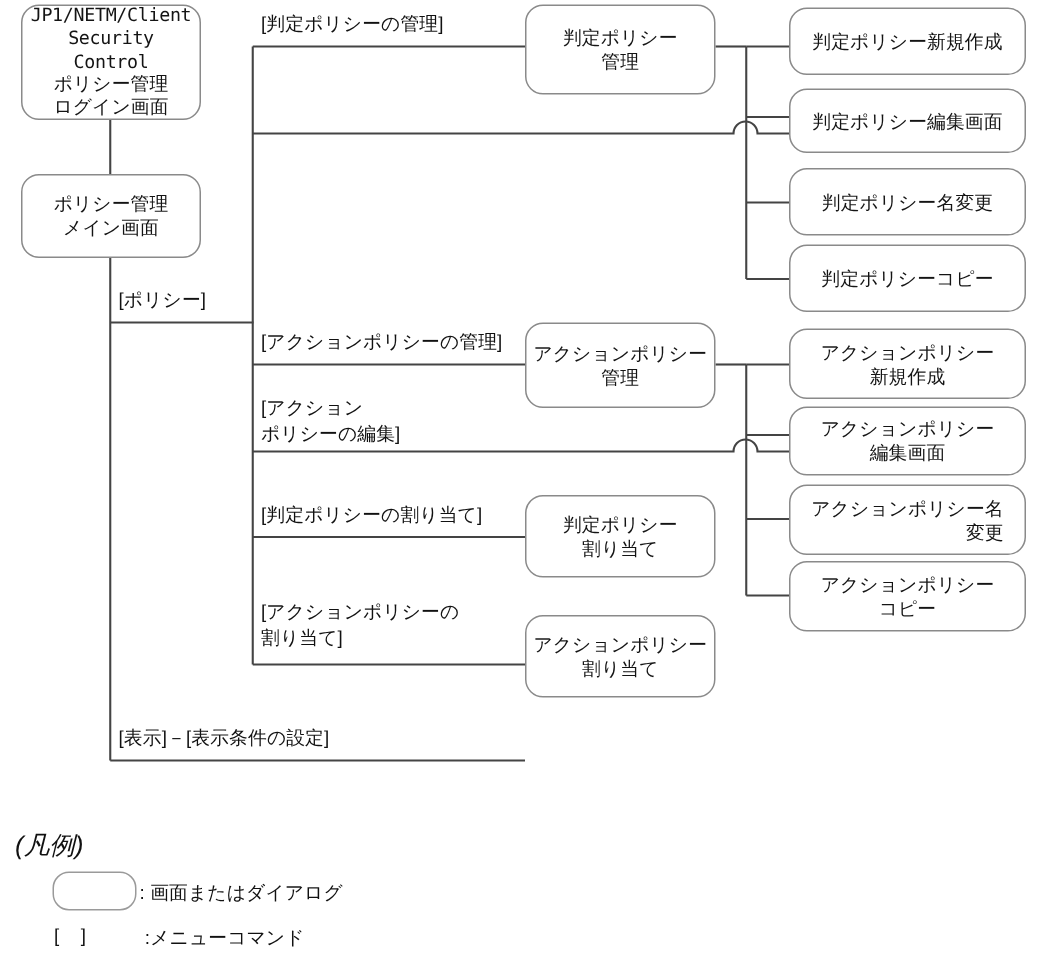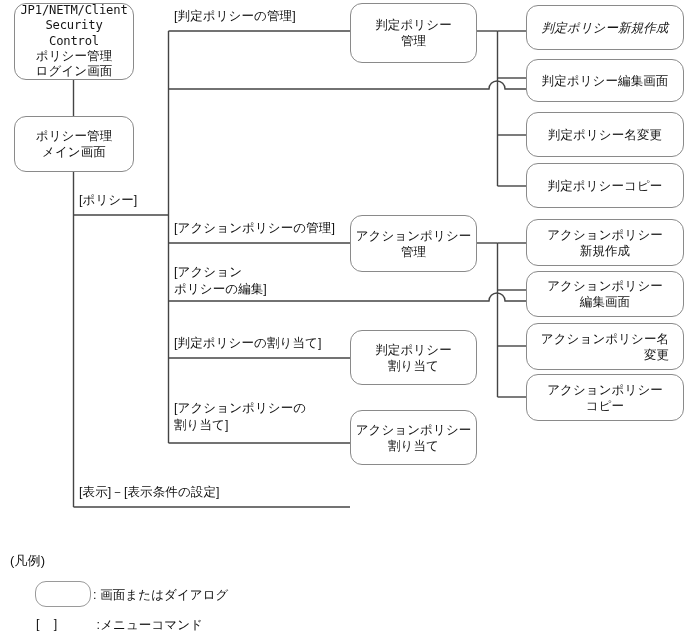--- a/index.html
+++ b/index.html
@@ -65,23 +65,24 @@
   .menu-label {
     position: absolute;
     font-size: 12.5px;
     color: #111111;
     white-space: pre-line;
     line-height: 1.32;
     letter-spacing: 0.1px;
   }
   .legend-title {
     position: absolute;
-    font-size: 13px;
+    font-size: 17px;
     color: #111111;
     letter-spacing: 0.1px;
+    font-style: italic;
   }
   .legend-swatch {
     position: absolute;
     box-sizing: border-box;
     border: 1.3px solid #9a9a9a;
     border-radius: 11px;
     background: #ffffff;
   }
   .legend-text {
     position: absolute;
@@ -143,21 +144,21 @@
     <span class="gothic">ポリシー管理
 ログイン画面</span>
   </div>
 
   <div class="node" style="left:14px; top:116px; width:120px; height:56px;">ポリシー管理
 メイン画面</div>
 
   <div class="node" style="left:350px; top:3px; width:127px; height:60px;">判定ポリシー
 管理</div>
 
-  <div class="node" style="left:526px; top:5px; width:158px; height:45px;font-style:italic;">判定ポリシー新規作成</div>
+  <div class="node" style="left:526px; top:5px; width:158px; height:45px;">判定ポリシー新規作成</div>
 
   <div class="node" style="left:526px; top:59px; width:158px; height:43px;">判定ポリシー編集画面</div>
 
   <div class="node" style="left:526px; top:112px; width:158px; height:45px;">判定ポリシー名変更</div>
 
   <div class="node" style="left:526px; top:163px; width:158px; height:45px;">判定ポリシーコピー</div>
 
   <div class="node" style="left:350px; top:215px; width:127px; height:57px;">アクションポリシー
 管理</div>
 

